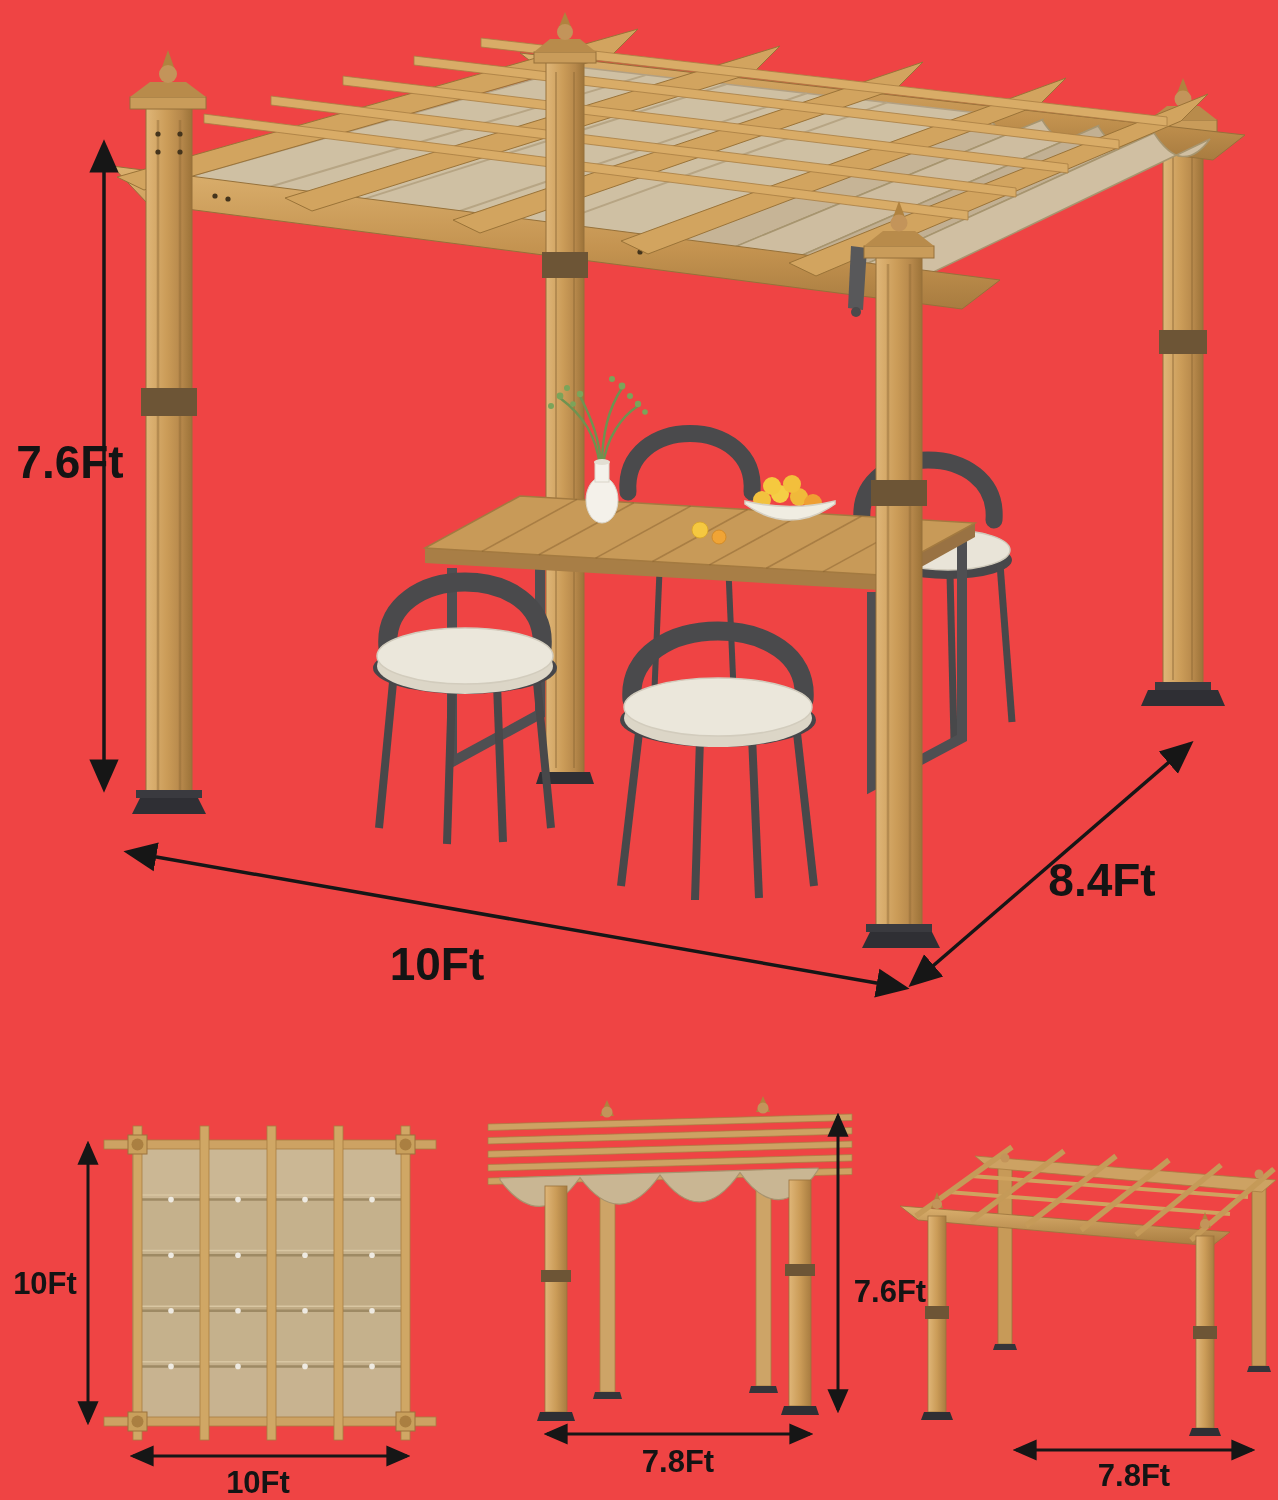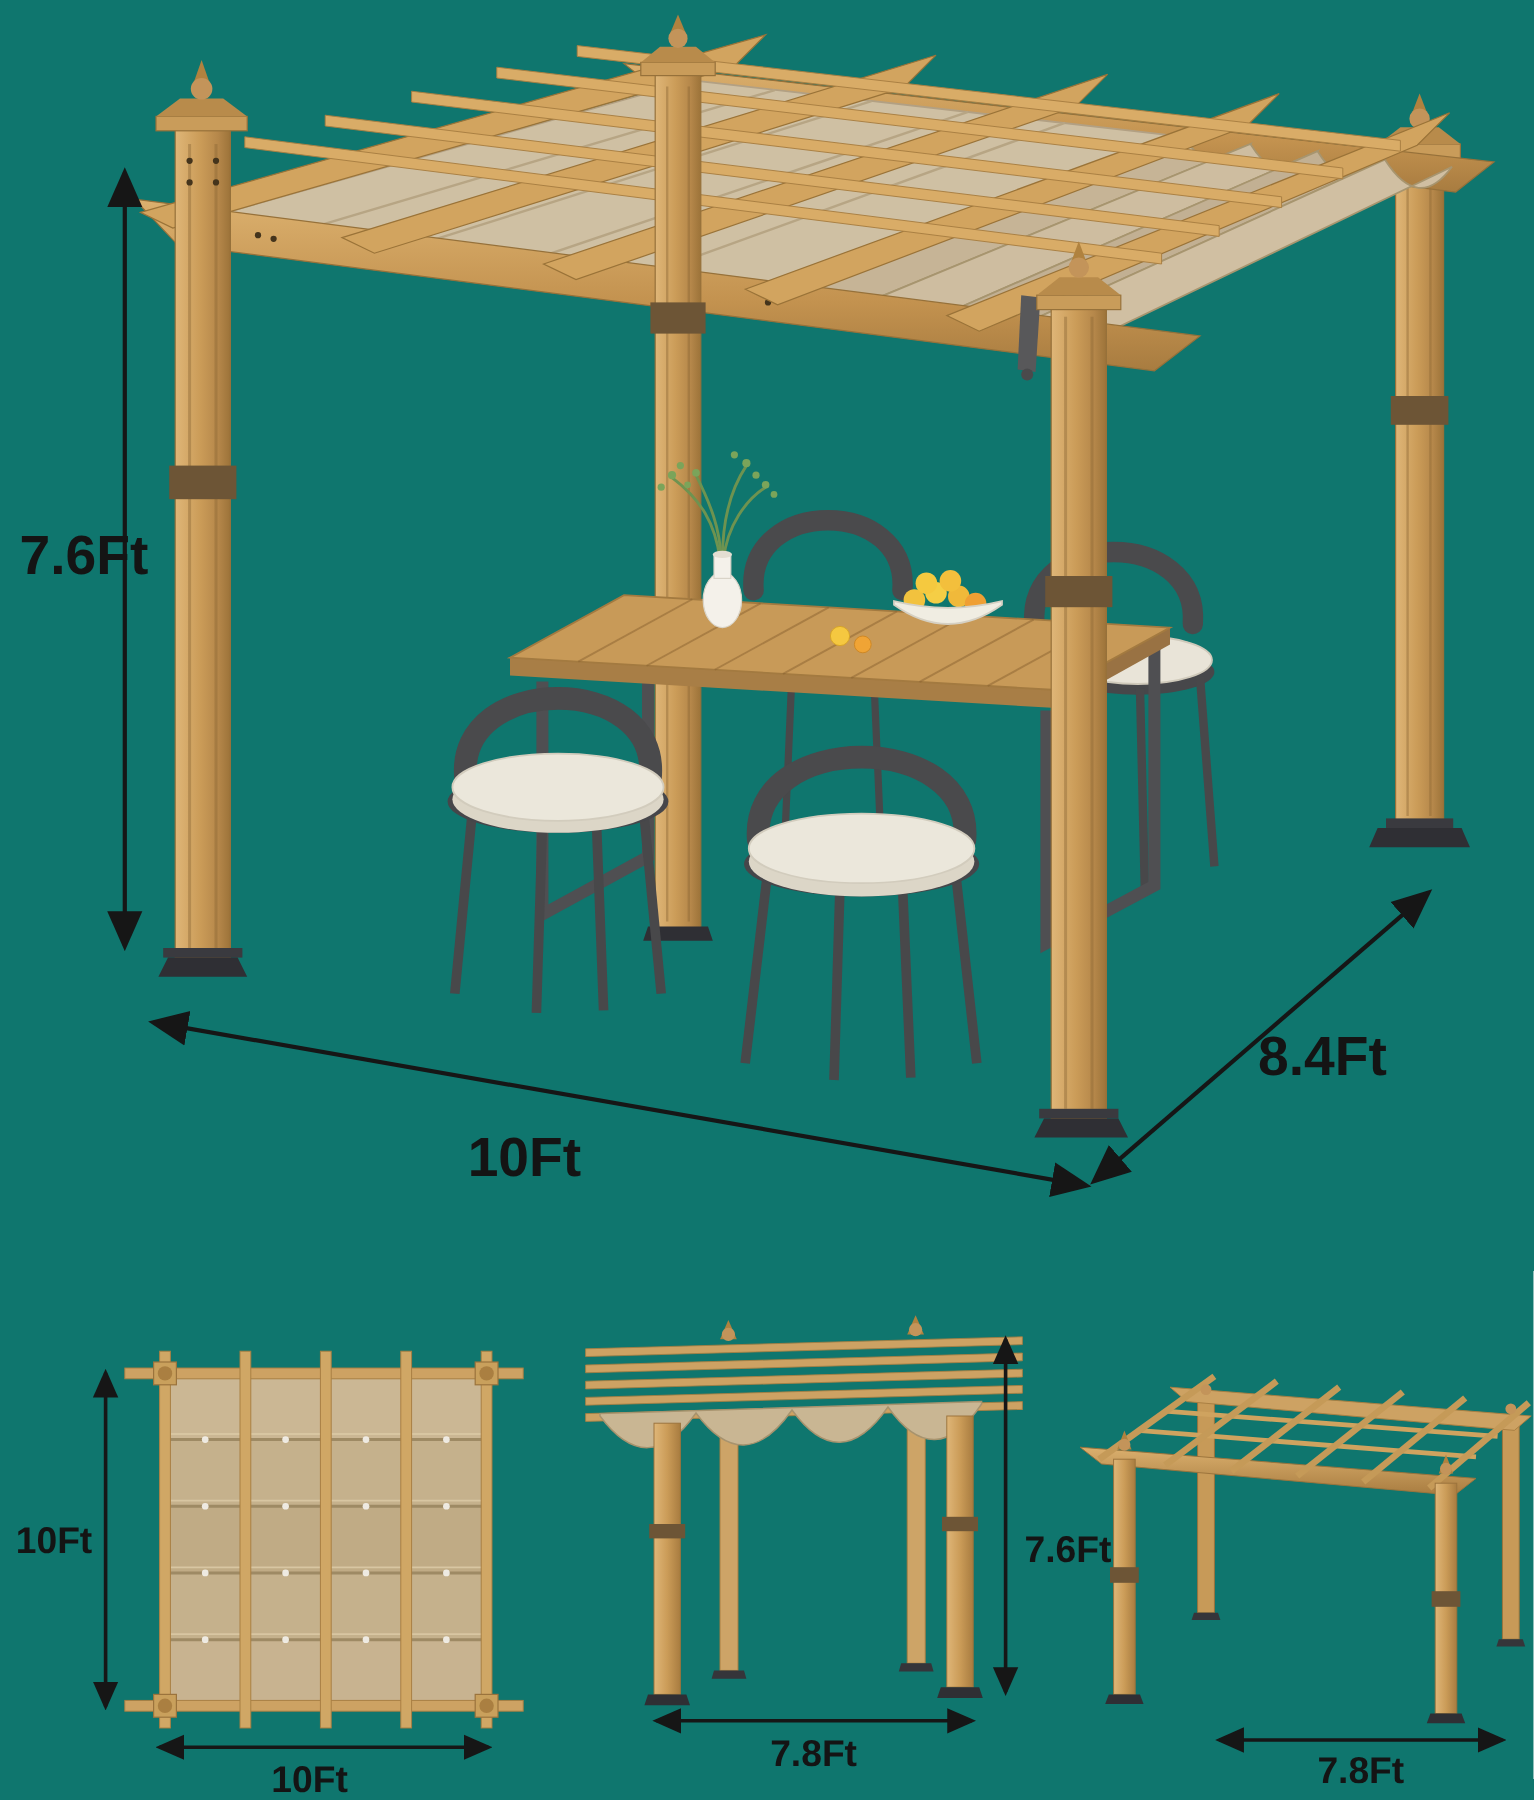--- a/index.html
+++ b/index.html
@@ -1,16 +1,16 @@
 <!DOCTYPE html>
 <html><head>
 <meta charset="utf-8">
 <style>
   html,body{margin:0;padding:0;background:#fff;}
-  .stage{width:1278px;height:1500px;background:#0f766e;position:relative;font-family:"Liberation Sans",sans-serif;}
+  .stage{width:1278px;height:1500px;background:#ef4444;position:relative;font-family:"Liberation Sans",sans-serif;}
   svg{display:block;}
   .dim-line{stroke:#161616;stroke-width:3.5;fill:none;}
   .dim-line-sm{stroke:#161616;stroke-width:3;fill:none;}
   .dim-text{font-family:"Liberation Sans",sans-serif;font-weight:bold;fill:#141414;font-size:46px;}
   .dim-text-sm{font-family:"Liberation Sans",sans-serif;font-weight:bold;fill:#141414;font-size:31px;}
   .wood-edge{stroke:#96713a;stroke-width:1;}
 </style>
 </head>
 <body>
 

